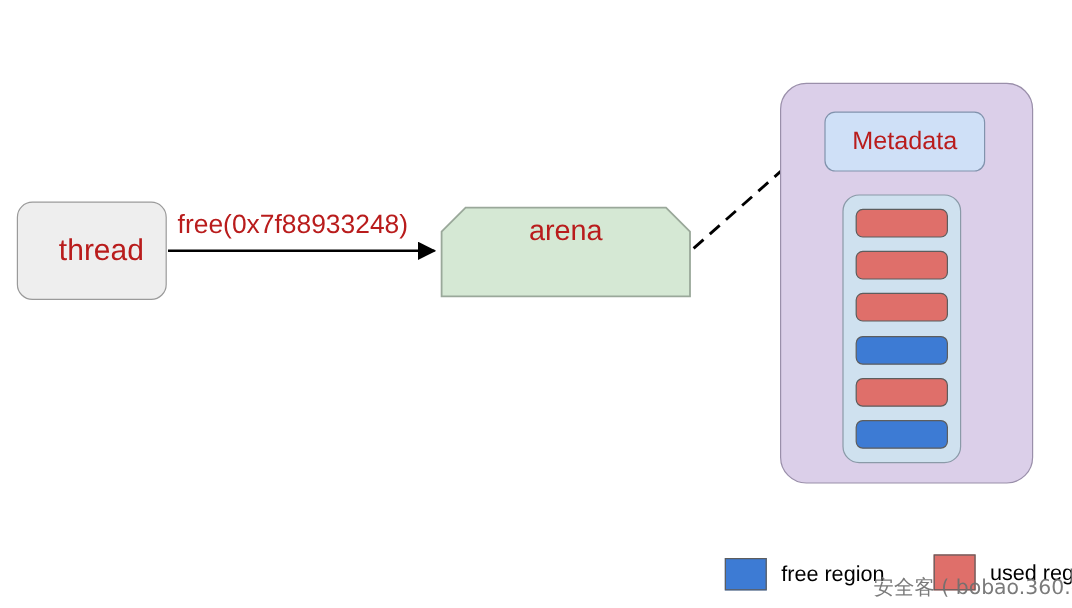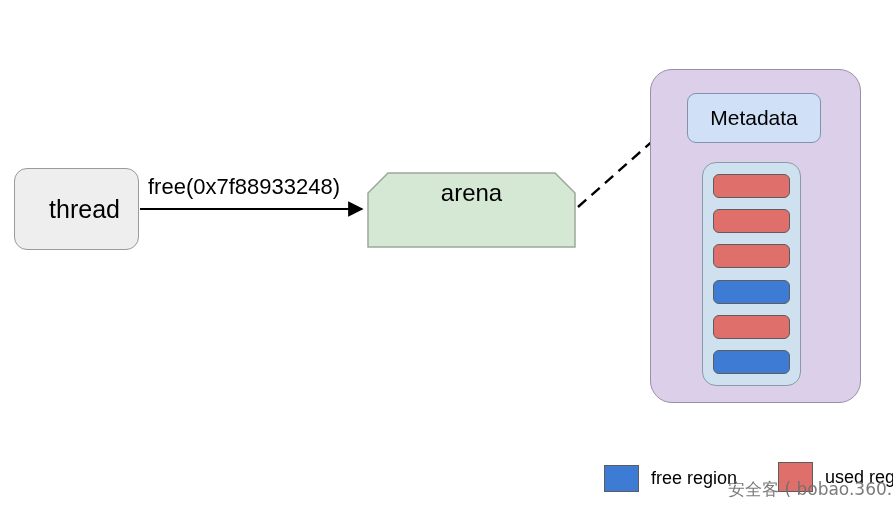--- a/index.html
+++ b/index.html
@@ -19,21 +19,21 @@
     position: absolute;
     left: 0;
     top: 0;
     width: 893px;
     height: 507px;
   }
   .node-label {
     position: absolute;
     white-space: nowrap;
     pointer-events: none;
-    color: #000000;
+    color: #b91c1c;
   }
   
   #thread-box {
     position: absolute;
     left: 14px;
     top: 168px;
     width: 125px;
     height: 82px;
     background: #eeeeee;
     border: 1px solid #9a9a9a;

